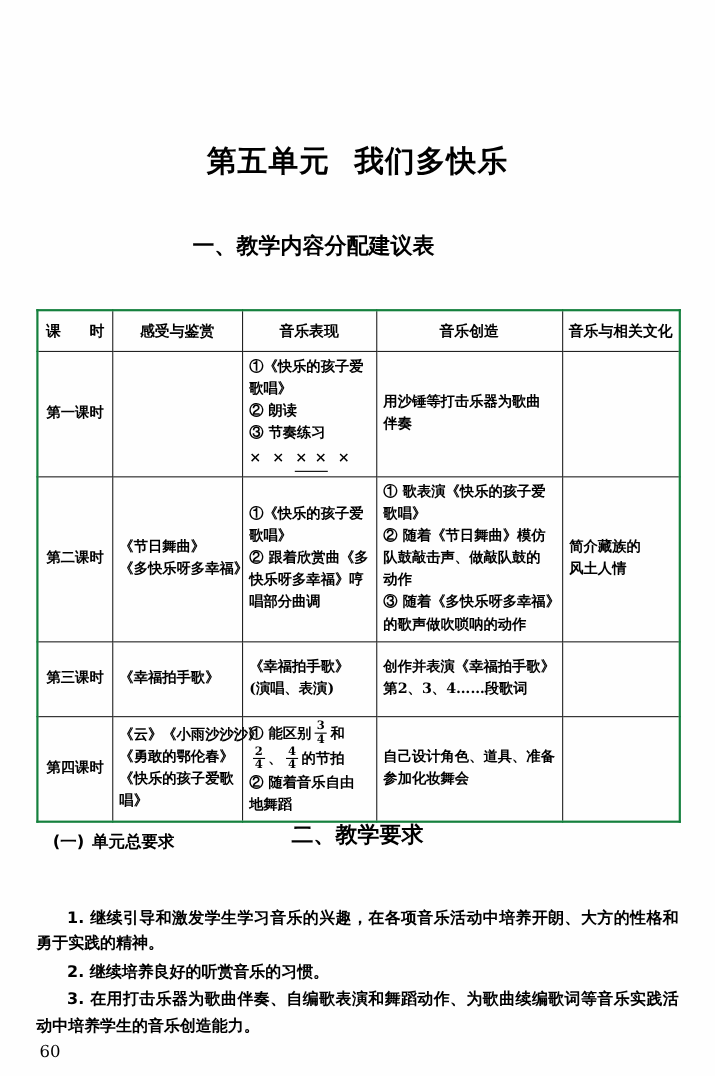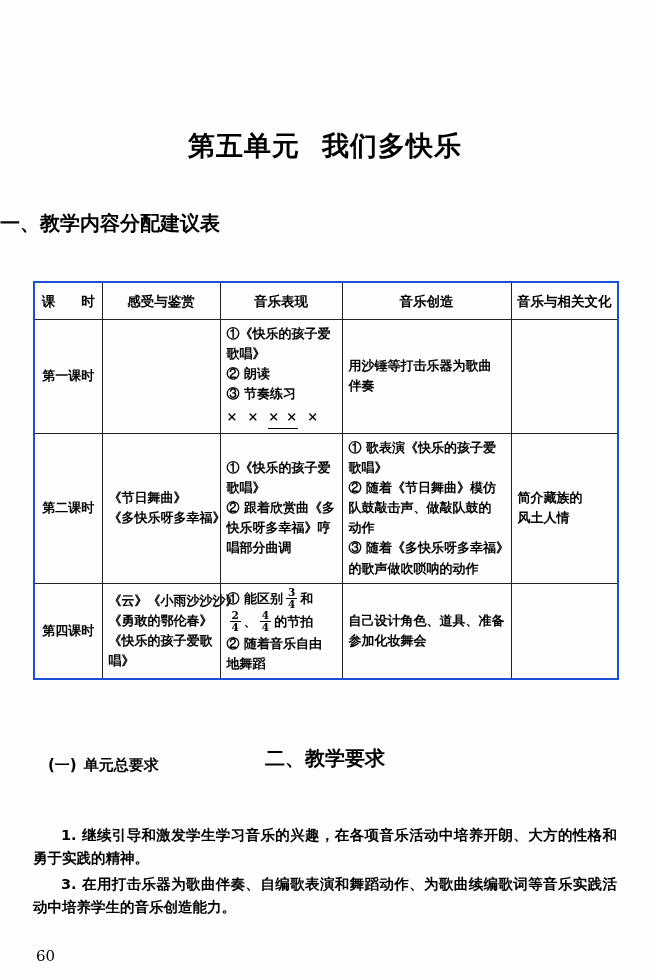--- a/index.html
+++ b/index.html
@@ -34,21 +34,21 @@
     letter-spacing: 1px;
     font-family: "DejaVu Sans", "Liberation Sans", sans-serif;
   }
   .unit-title .gap { display: inline-block; width: 22px; }
 
   .section-one-title {
     position: absolute;
     top: 210px;
     left: 0;
     width: 570px;
-    text-align: left;
+    text-align: center;
     font-size: 20px;
     font-weight: bold;
     font-family: Liberation Serif, serif;
   }
 
   .section-two-title {
     position: absolute;
     top: 745px;
     left: 0;
     width: 650px;
@@ -62,21 +62,21 @@
   .tbl-wrap {
     position: absolute;
     left: 33px;
     top: 281px;
     width: 584px;
   }
   table.plan {
     border-collapse: collapse;
     width: 584px;
     table-layout: fixed;
-    border: 2px solid #1d4ed8;
+    border: 2px solid #15803d;
   }
   table.plan td, table.plan th {
     border: 1px solid #222;
     vertical-align: middle;
     padding: 4px 6px;
     font-size: 13px;
     line-height: 1.55;
     font-weight: bold;
     font-family: "DejaVu Serif", "Liberation Serif", serif;
   }
@@ -239,20 +239,35 @@
             <span class="cellline">动作</span>
             <span class="cellline">③ 随着《多快乐呀多幸福》</span>
             <span class="cellline">的歌声做吹唢呐的动作</span>
           </td>
           <td class="c-wh">
             <span class="cellline">简介藏族的</span>
             <span class="cellline">风土人情</span>
           </td>
         </tr>
 
+        <tr style="height:68px">
+          <td class="c-ks">第三课时</td>
+          <td class="c-gs">
+            <span class="cellline">《幸福拍手歌》</span>
+          </td>
+          <td class="c-yb">
+            <span class="cellline">《幸福拍手歌》</span>
+            <span class="cellline">(演唱、表演)</span>
+          </td>
+          <td class="c-yc">
+            <span class="cellline">创作并表演《幸福拍手歌》</span>
+            <span class="cellline">第2、3、4……段歌词</span>
+          </td>
+          <td class="c-wh"></td>
+        </tr>
 
         <tr style="height:88px">
           <td class="c-ks">第四课时</td>
           <td class="c-gs">
             <span class="cellline">《云》《小雨沙沙沙》</span>
             <span class="cellline">《勇敢的鄂伦春》</span>
             <span class="cellline">《快乐的孩子爱歌</span>
             <span class="cellline">唱》</span>
           </td>
           <td class="c-yb">
@@ -273,18 +288,19 @@
   </div>
 
   <div class="section-two-title">二、教学要求</div>
 
   <div class="sub-title">
     <span>(一)</span><span class="sp"></span><span>单元总要求</span>
   </div>
 
   <div class="body-block">
     <p>1. 继续引导和激发学生学习音乐的兴趣，在各项音乐活动中培养开朗、大方的性格和勇于实践的精神。</p>
+    <p>2. 继续培养良好的听赏音乐的习惯。</p>
     <p>3. 在用打击乐器为歌曲伴奏、自编歌表演和舞蹈动作、为歌曲续编歌词等音乐实践活动中培养学生的音乐创造能力。</p>
   </div>
 
   <div class="page-number">60</div>
 
 </div>
 
 </body></html>

